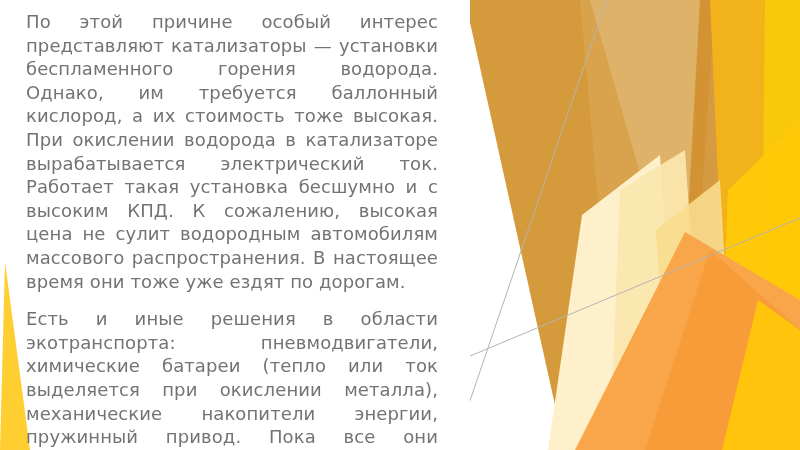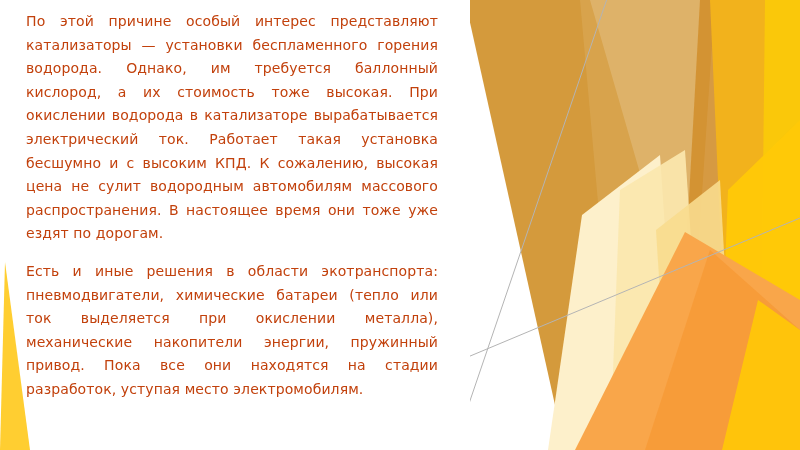--- a/index.html
+++ b/index.html
@@ -37,23 +37,23 @@
     pointer-events: none;
   }
   #content {
     position: absolute;
     left: 26px;
     top: 10px;
     width: 412px;
   }
   .para {
     margin: 0 0 14px 0;
-    font-size: 14px;
+    font-size: 18px;
     line-height: 23.6px;
-    color: #c2410c;
+    color: #737373;
     text-align: justify;
     text-justify: inter-word;
     letter-spacing: 0.1px;
     white-space: pre-wrap;
   }
   .para:last-child {
     margin-bottom: 12px;
   }
 </style>
 </head>

